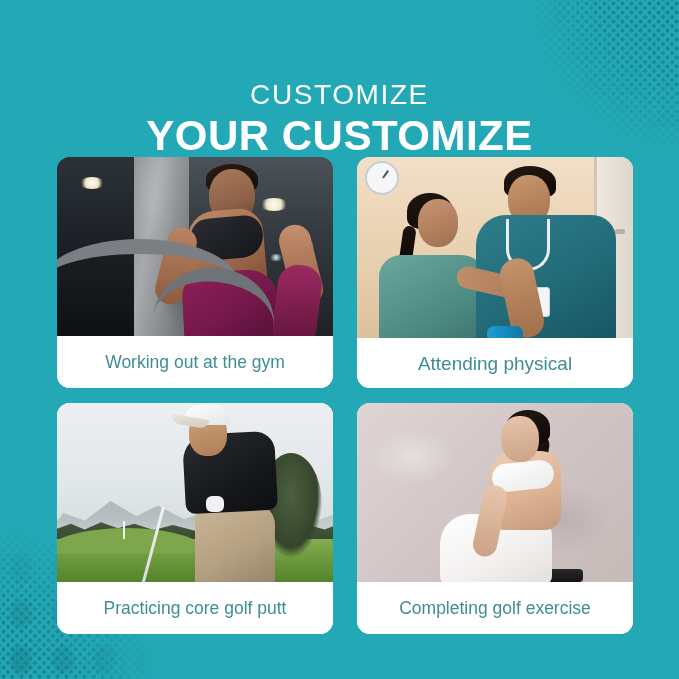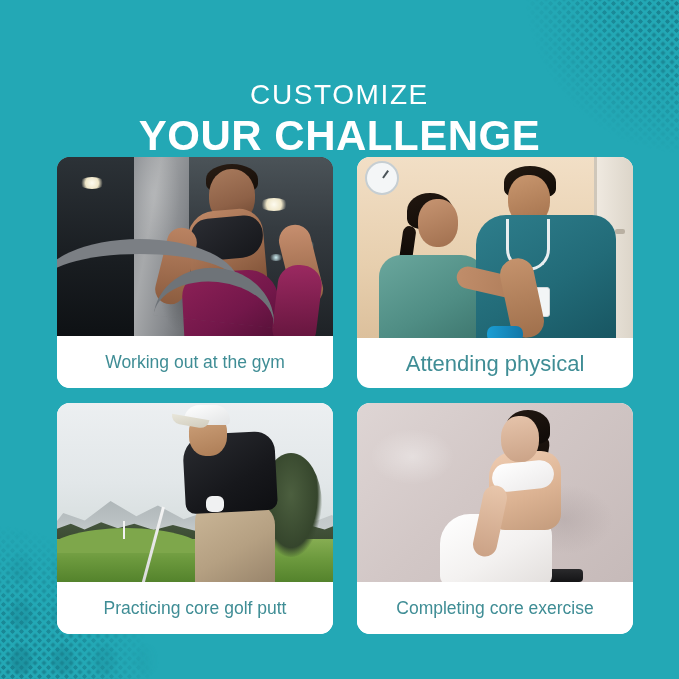--- a/index.html
+++ b/index.html
@@ -108,21 +108,21 @@
     align-items:center;
     justify-content:center;
     text-align:center;
     color:#3f8d95;
     font-size:17.5px;
     font-weight:400;
     line-height:20px;
     padding:0 8px;
     background:#ffffff;
   }
-  .card-caption.two-line { font-size:22px; line-height:19px;border-radius:15px; }
+  .card-caption.two-line { font-size:19px; line-height:19px; }
 
   
   .gym { background:#14181c; }
   .gym .wall-left {
     position:absolute; left:0; top:0; width:32%; height:100%;
     background:linear-gradient(180deg,#2c3237 0%,#1a1e22 55%,#0e1114 100%);
   }
   .gym .pillar {
     position:absolute; left:28%; top:0; width:22%; height:100%;
     background:linear-gradient(100deg,#8e9195 0%,#a7a9ab 30%,#86898d 65%,#5e6165 100%);
@@ -439,21 +439,21 @@
 <body>
 
 <div id="poster">
 
   <div class="halftone tr"></div>
   <div class="halftone bl"></div>
   <div class="blobs"></div>
 
   <div class="header">
     <div class="title-line1">CUSTOMIZE</div>
-    <div class="title-line2">YOUR CHALLENGE</div>
+    <div class="title-line2">YOUR CUSTOMIZE</div>
   </div>
 
   <div class="grid">
 
     <div class="card tall-photo">
       <div class="card-photo gym">
         <div class="wall-left"></div>
         <div class="pillar"></div>
         <div class="bg-right"></div>
         <div class="lamp l1"></div>
@@ -526,17 +526,17 @@
         <div class="tex"></div>
         <div class="c-mat"></div>
         <div class="c-legs"></div>
         <div class="c-pony"></div>
         <div class="c-torso"></div>
         <div class="c-bra"></div>
         <div class="c-arm"></div>
         <div class="c-hair"></div>
         <div class="c-head"></div>
       </div>
-      <div class="card-caption">Completing core exercise</div>
+      <div class="card-caption">Completing golf exercise</div>
     </div>
 
   </div>
 </div>
 
 </body></html>

